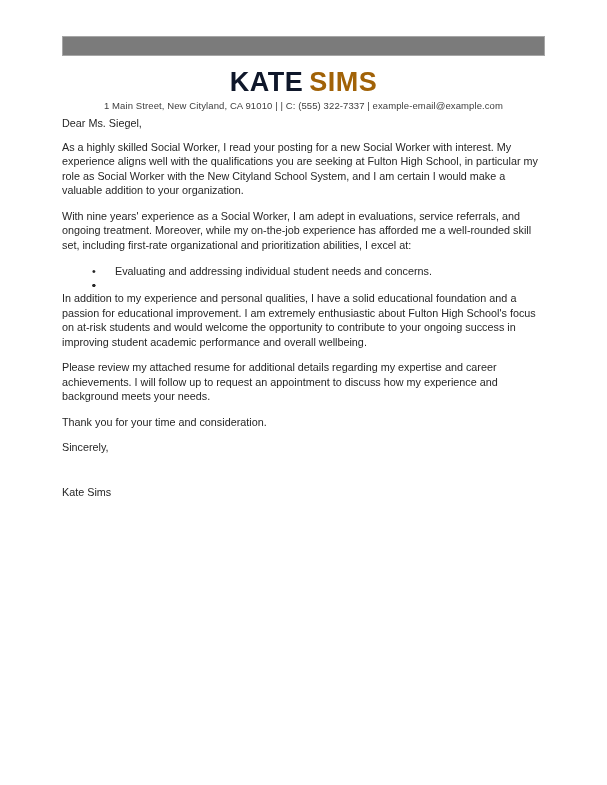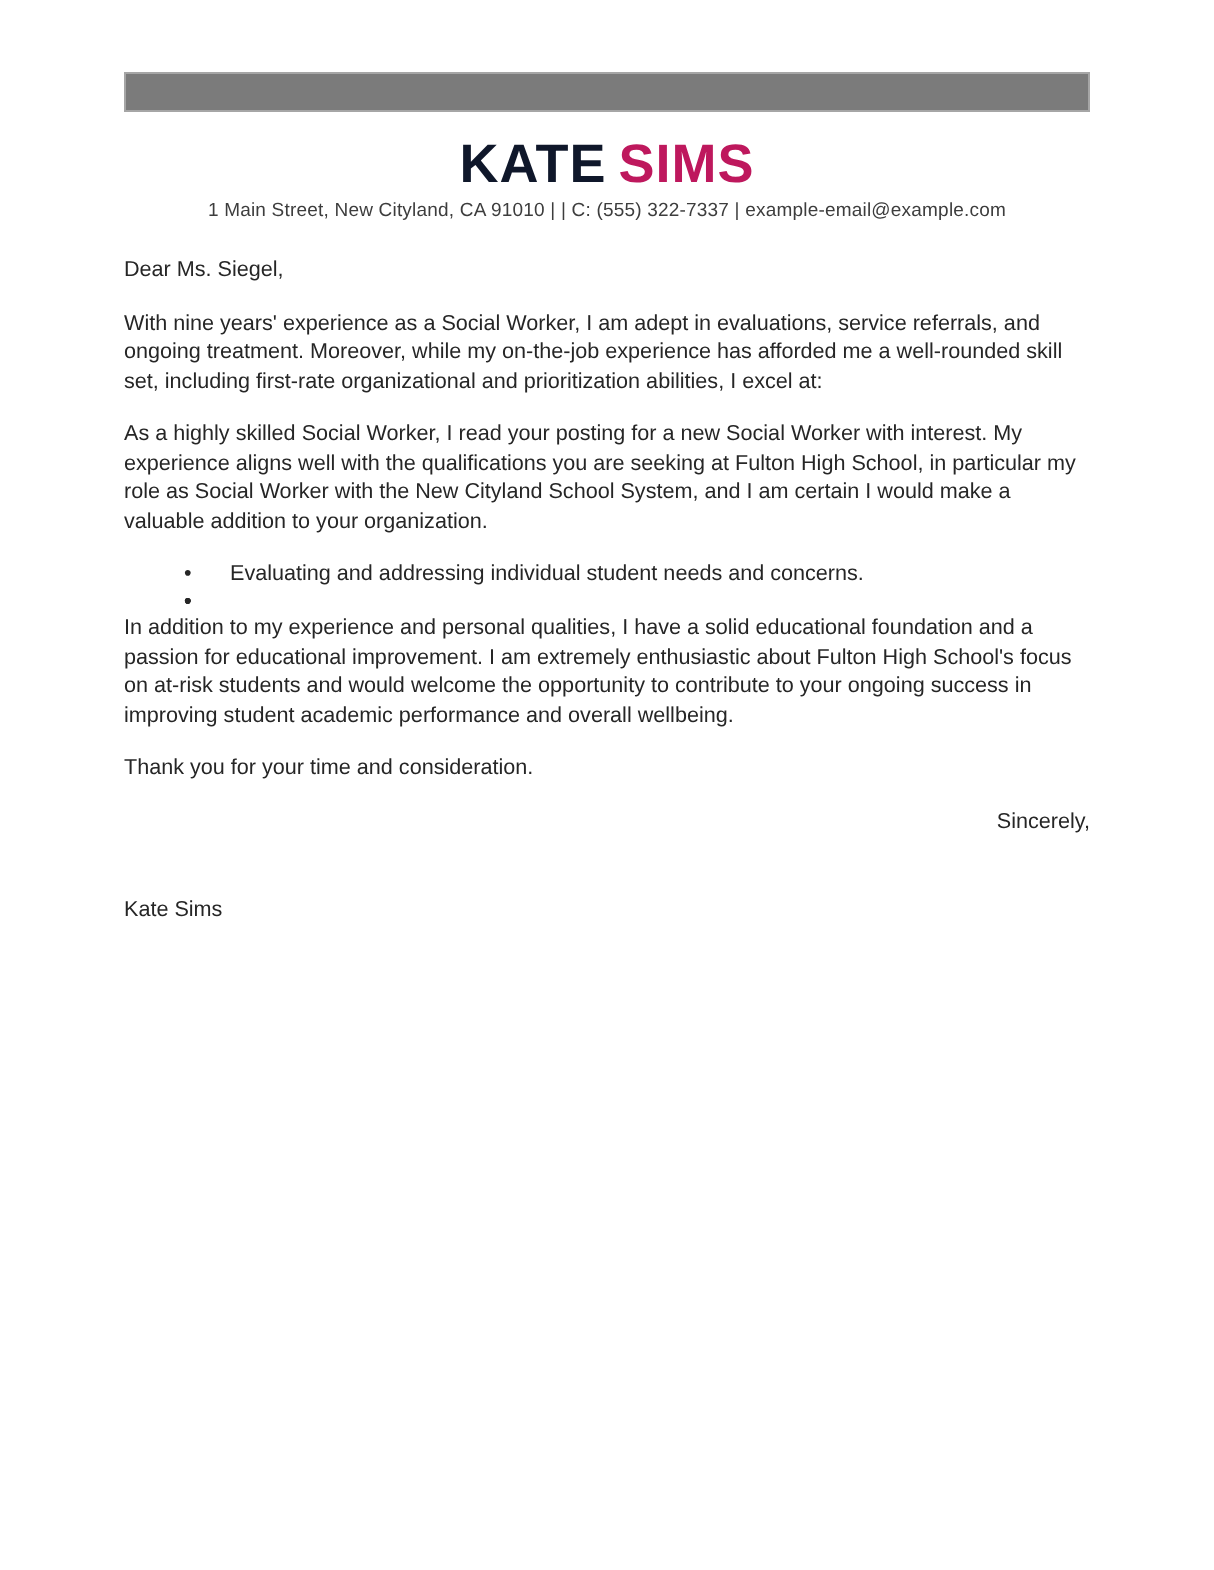--- a/index.html
+++ b/index.html
@@ -28,90 +28,91 @@
     top: 68px;
     left: 0;
     width: 607px;
     text-align: center;
     font-size: 27px;
     font-weight: bold;
     letter-spacing: 0.5px;
     line-height: 1.1;
   }
   .header-name .first { color: #0f172a; }
-  .header-name .last  { color: #be185d; margin-left: 6px; text-align: center; }
+  .header-name .last  { color: #a16207; margin-left: 6px; text-align: center; }
   .contact-line {
     position: absolute;
     top: 100px;
     left: 0;
     width: 607px;
     text-align: center;
     font-size: 9.5px;
     color: #3d3d3d;
     letter-spacing: 0.1px;
   }
   .letter-body {
     position: absolute;
     top: 116px;
     left: 62px;
     width: 483px;
     font-size: 10.8px;
     line-height: 14.5px;
     color: #262626;
   }
-  .letter-body p { margin: 12px 0 11px 0; }
+  .letter-body p { margin: 0 0 11px 0; }
   .salutation { margin-bottom: 9px !important; }
   ul.skills-list {
     list-style: none;
     margin: 12px 0 13px 0;
     padding-left: 30px;
   }
   ul.skills-list li {
     position: relative;
     padding-left: 23px;
     line-height: 14px;
   }
   ul.skills-list li .bullet-dot {
     position: absolute;
     left: 0;
     top: 0;
   }
-  .closing { margin-bottom: 30px !important; text-align: right; }
+  .closing { margin-bottom: 30px !important; }
   .signature { margin-bottom: 0 !important; }
 </style>
 </head>
 <body>
 
 <div class="page">
 
   <div class="top-bar"></div>
 
   <div class="header-name">
     <span class="first">KATE</span><span class="last">SIMS</span>
   </div>
 
   <div class="contact-line">1 Main Street, New Cityland, CA 91010 | | C: (555) 322-7337 | example-email@example.com</div>
 
   <div class="letter-body">
 
     <p class="salutation">Dear Ms. Siegel,</p>
 
+    <p>As a highly skilled Social Worker, I read your posting for a new Social Worker with interest. My experience aligns well with the qualifications you are seeking at Fulton High School, in particular my role as Social Worker with the New Cityland School System, and I am certain I would make a valuable addition to your organization.</p>
+
     <p>With nine years' experience as a Social Worker, I am adept in evaluations, service referrals, and ongoing treatment. Moreover, while my on-the-job experience has afforded me a well-rounded skill set, including first-rate organizational and prioritization abilities, I excel at:</p>
-
-    <p>As a highly skilled Social Worker, I read your posting for a new Social Worker with interest. My experience aligns well with the qualifications you are seeking at Fulton High School, in particular my role as Social Worker with the New Cityland School System, and I am certain I would make a valuable addition to your organization.</p>
 
     <ul class="skills-list">
       <li><span class="bullet-dot">•</span><span>Evaluating and addressing individual student needs and concerns.</span></li>
       <li><span class="bullet-dot">•</span></li>
       <li><span class="bullet-dot">•</span></li>
       <li><span class="bullet-dot">•</span></li>
     </ul>
 
     <p>In addition to my experience and personal qualities, I have a solid educational foundation and a passion for educational improvement. I am extremely enthusiastic about Fulton High School's focus on at-risk students and would welcome the opportunity to contribute to your ongoing success in improving student academic performance and overall wellbeing.</p>
 
+    <p>Please review my attached resume for additional details regarding my expertise and career achievements. I will follow up to request an appointment to discuss how my experience and background meets your needs.</p>
 
     <p>Thank you for your time and consideration.</p>
 
     <p class="closing">Sincerely,</p>
 
     <p class="signature">Kate Sims</p>
 
   </div>
 
 </div>

